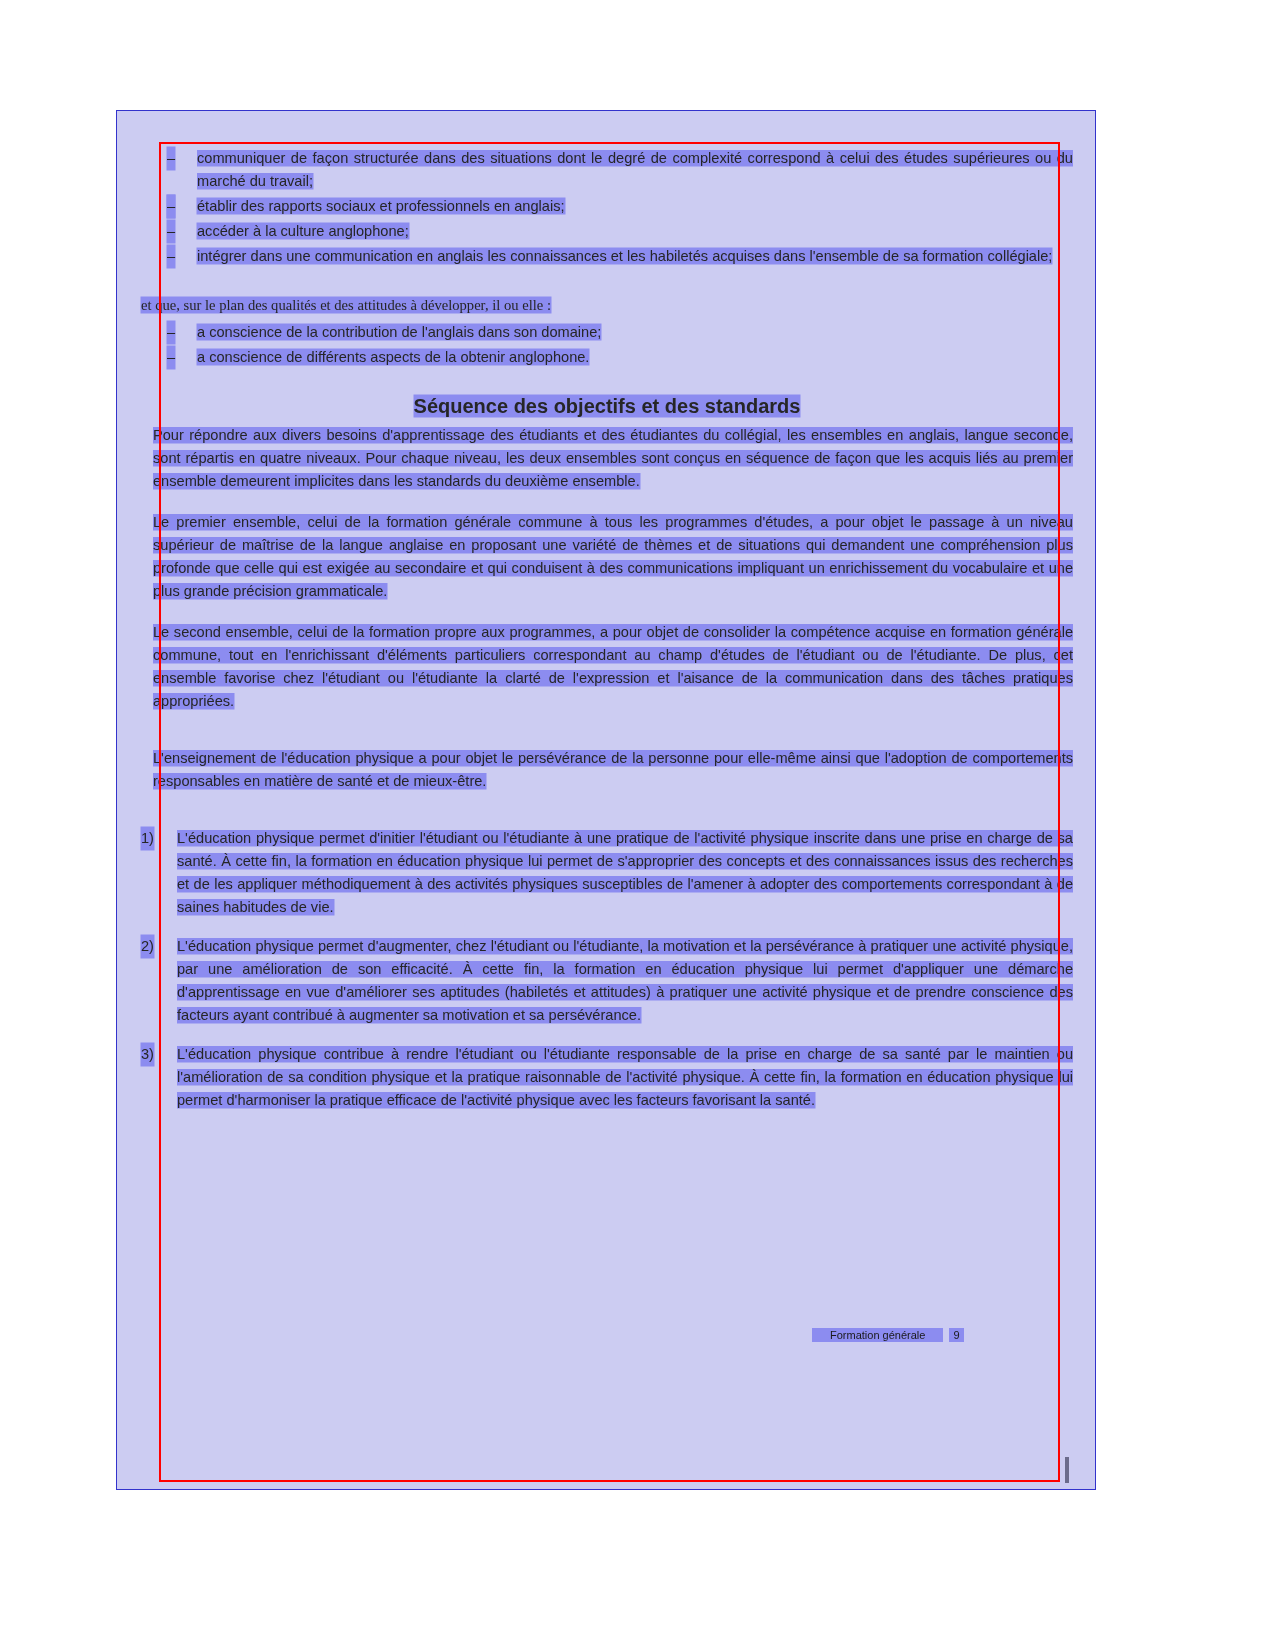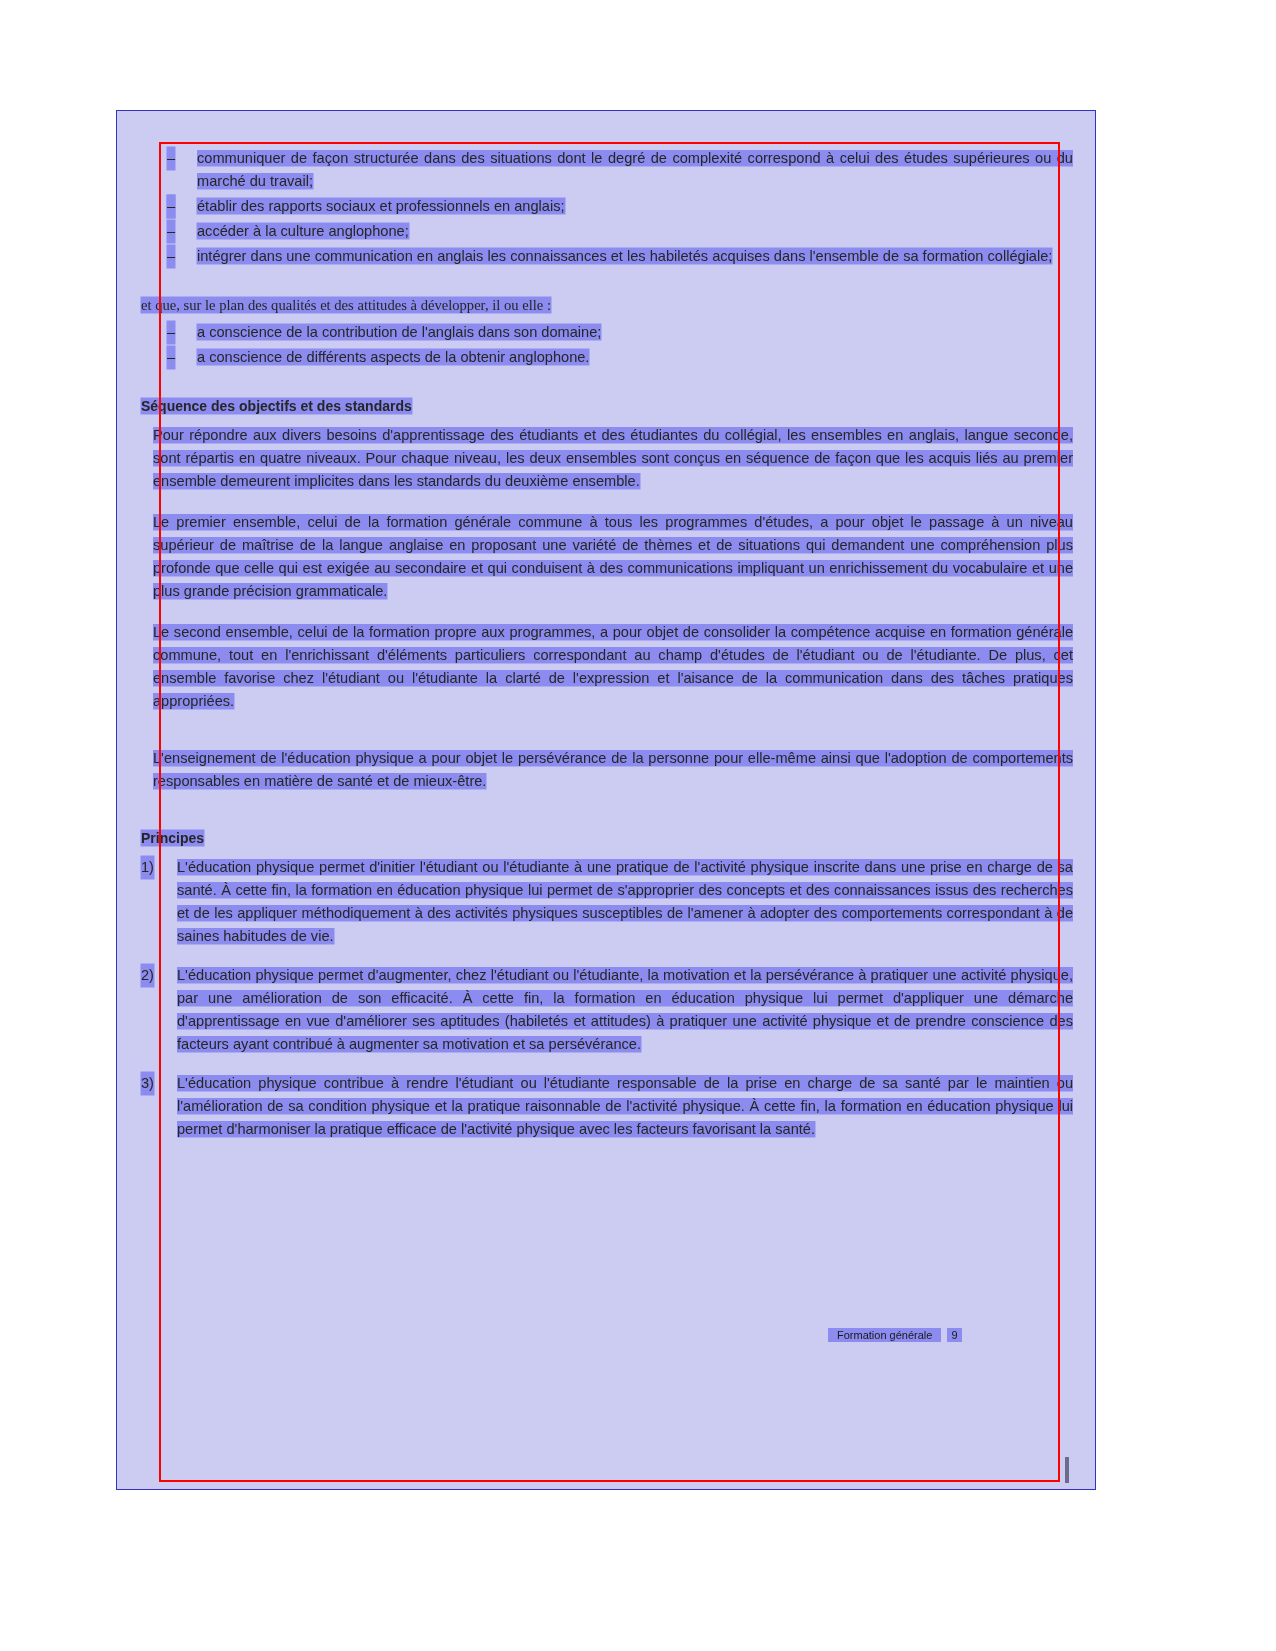--- a/index.html
+++ b/index.html
@@ -61,22 +61,23 @@
     margin: 0;
   }
 
   .para {
     margin: 0 0 18px 12px;
     text-align: justify;
   }
 
   .heading {
     font-weight: bold;
-    font-size: 14px;
+    font-size: 20px;
     margin: 0 0 6px 0;
+    text-align: center;
   }
 
   ul.dashlist {
     list-style: none;
     margin: 0;
     padding: 0;
   }
   ul.dashlist > li {
     position: relative;
     padding-left: 56px;
@@ -119,23 +120,22 @@
     display: flex;
     align-items: center;
     gap: 6px;
     z-index: 25;
   }
   #footer-chip .chip-text {
     background: #8c8cf0;
     color: #1a1a1a;
     font-size: 11px;
     line-height: 14px;
-    padding: 0 9px;
+    padding: 0 18px;
     white-space: nowrap;
-    margin-left: 16px;
   }
   #footer-chip .chip-page {
     background: #8c8cf0;
     color: #1a1a1a;
     font-size: 11px;
     line-height: 14px;
     padding: 0 4px;
   }
 
   
@@ -195,21 +195,20 @@
     <p class="para"><span class="hl">Le premier ensemble, celui de la formation générale commune à tous les programmes d'études, a pour objet le passage à un niveau supérieur de maîtrise de la langue anglaise en proposant une variété de thèmes et de situations qui demandent une compréhension plus profonde que celle qui est exigée au secondaire et qui conduisent à des communications impliquant un enrichissement du vocabulaire et une plus grande précision grammaticale.</span></p>
     <p class="para"><span class="hl">Le second ensemble, celui de la formation propre aux programmes, a pour objet de consolider la compétence acquise en formation générale commune, tout en l'enrichissant d'éléments particuliers correspondant au champ d'études de l'étudiant ou de l'étudiante. De plus, cet ensemble favorise chez l'étudiant ou l'étudiante la clarté de l'expression et l'aisance de la communication dans des tâches pratiques appropriées.</span></p>
 
     <div class="spacer-sm"></div>
 
 
     <p class="para"><span class="hl">L'enseignement de l'éducation physique a pour objet le persévérance de la personne pour elle-même ainsi que l'adoption de comportements responsables en matière de santé et de mieux-être.</span></p>
 
     <div class="spacer-sm"></div>
 
-    <h3 class="heading"><span class="hl">Principes</span></h3>
 
     <ol class="numlist">
       <li>
         <span class="num hl">1)</span><span class="hl">L'éducation physique permet d'initier l'étudiant ou l'étudiante à une pratique de l'activité physique inscrite dans une prise en charge de sa santé. À cette fin, la formation en éducation physique lui permet de s'approprier des concepts et des connaissances issus des recherches et de les appliquer méthodiquement à des activités physiques susceptibles de l'amener à adopter des comportements correspondant à de saines habitudes de vie.</span>
       </li>
       <li>
         <span class="num hl">2)</span><span class="hl">L'éducation physique permet d'augmenter, chez l'étudiant ou l'étudiante, la motivation et la persévérance à pratiquer une activité physique, par une amélioration de son efficacité. À cette fin, la formation en éducation physique lui permet d'appliquer une démarche d'apprentissage en vue d'améliorer ses aptitudes (habiletés et attitudes) à pratiquer une activité physique et de prendre conscience des facteurs ayant contribué à augmenter sa motivation et sa persévérance.</span>
       </li>
       <li>
         <span class="num hl">3)</span><span class="hl">L'éducation physique contribue à rendre l'étudiant ou l'étudiante responsable de la prise en charge de sa santé par le maintien ou l'amélioration de sa condition physique et la pratique raisonnable de l'activité physique. À cette fin, la formation en éducation physique lui permet d'harmoniser la pratique efficace de l'activité physique avec les facteurs favorisant la santé.</span>

